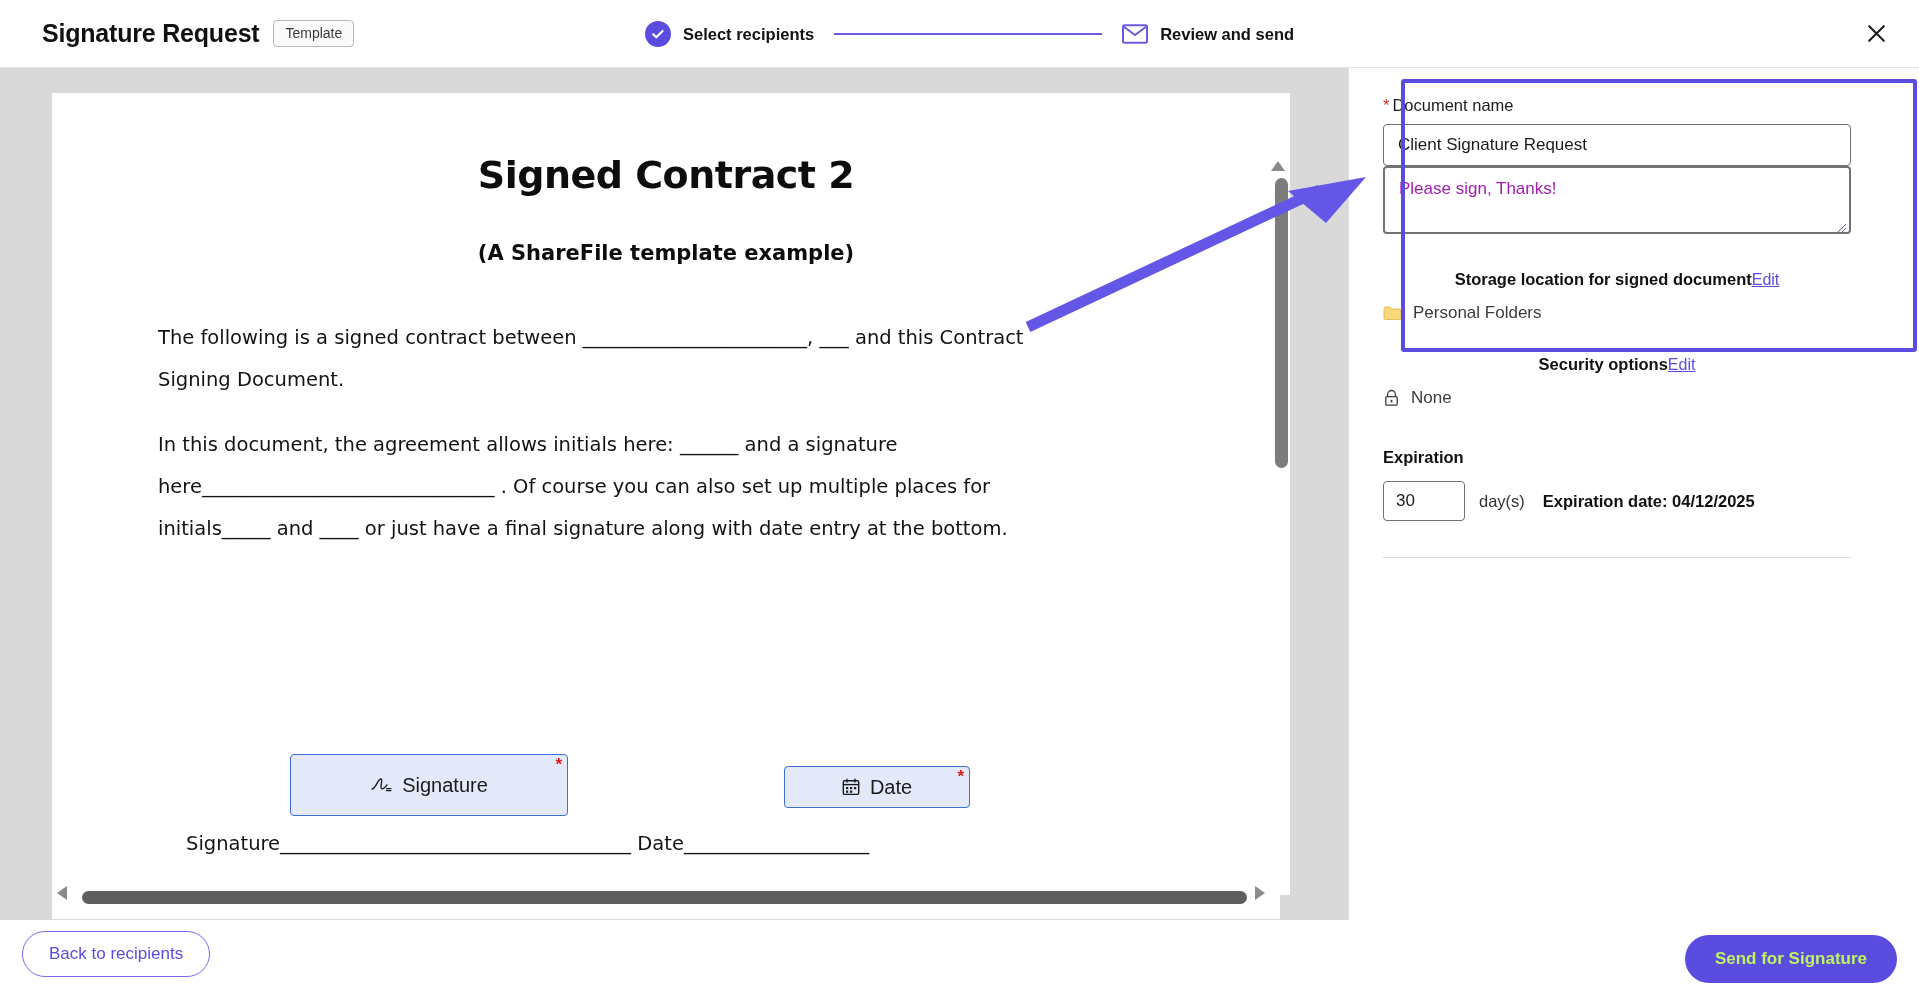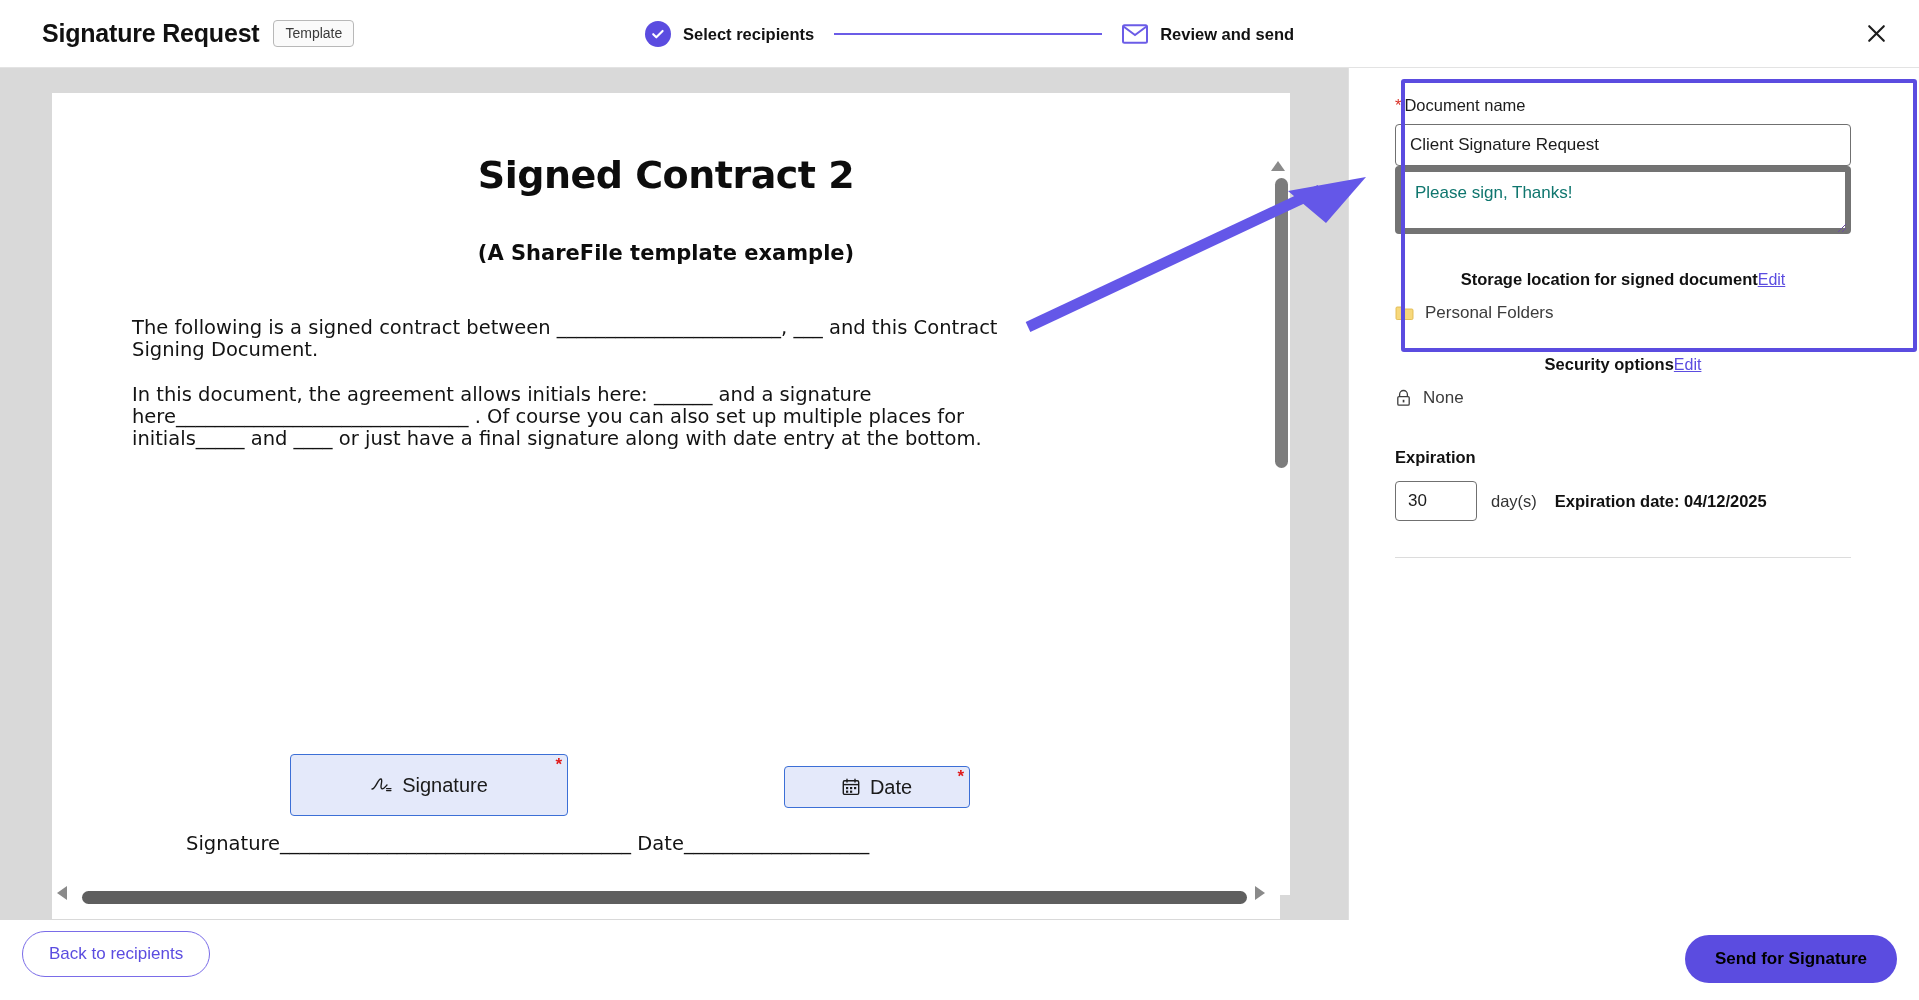--- a/index.html
+++ b/index.html
@@ -79,22 +79,22 @@
   #doc-body { padding: 60px 0 0 0; }
   #doc-h1 {
     text-align: center; font-size: 38px; font-weight: bold; color: #0d0d0d;
     font-family: "DejaVu Sans", sans-serif; letter-spacing: -0.5px;
   }
   #doc-h2 {
     text-align: center; font-size: 21px; font-weight: bold; color: #0d0d0d;
     margin-top: 44px; font-family: "DejaVu Sans", sans-serif;
   }
   .doc-para {
-    margin: 0 0 0 80px; width: 940px;
-    font-size: 19.5px; line-height: 22px; color: #131313;
+    margin: 0 0 0 106px; width: 940px;
+    font-size: 19.5px; line-height: 42px; color: #131313;
     font-family: "DejaVu Sans", sans-serif;
   }
   #doc-para-1 { margin-top: 52px; }
   #doc-para-2 { margin-top: 23px; }
 
   
   #sig-row {
     position: absolute; left: 134px; top: 715px; width: 1000px;
   }
   .field-widget {
@@ -144,40 +144,40 @@
   #h-arrow-right { position: absolute; left: 1254px; bottom: 27px; cursor: pointer; }
 
   
   #side-panel {
     flex: 1;
     background: #ffffff;
     border-left: 1px solid #e0e0e0;
     padding: 0;
     position: relative;
   }
-  #panel-inner { padding: 28px 68px 0 34px; margin-left: 12px; }
+  #panel-inner { padding: 28px 68px 0 34px; }
 
   .field-label {
     font-size: 16.5px; color: #1c1c1c; margin-bottom: 9px;
   }
   .req-asterisk { color: #d93025; margin-right: 3px; }
 
   #document-name-input {
     width: 100%; height: 42px;
     border: 1px solid #707070; border-radius: 4px;
     padding: 0 14px; font-size: 17px; color: #1b1b1b;
     font-family: "Liberation Sans", sans-serif;
     background: #ffffff; outline: none;
   }
   #note-label { margin-top: 24px; }
   #note-textarea-wrap { position: relative; }
   #note-textarea {
     width: 100%; height: 68px;
-    border: 6px solid #737373; border-radius: 4px;
-    padding: 10px 14px; font-size: 17px; color: #0f766e;
+    border: 2px solid #737373; border-radius: 4px;
+    padding: 10px 14px; font-size: 17px; color: #a21caf;
     font-family: "Liberation Sans", sans-serif;
     resize: none; outline: none; background: #ffffff;
     line-height: 22px;
   }
   #resize-grip {
     position: absolute; right: 4px; bottom: 5px; width: 11px; height: 11px;
     pointer-events: none;
   }
 
   
@@ -230,21 +230,21 @@
     justify-content: space-between; padding: 0 22px;
   }
   #back-button {
     border: 1.5px solid #7a6ce8; border-radius: 28px;
     background: #ffffff; color: #5b4ce0;
     font-size: 17px; padding: 12px 26px; cursor: pointer;
     font-family: "Liberation Sans", sans-serif;
   }
   #send-button {
     border: none; border-radius: 28px;
-    background: #5b4ce0; color: #000000;
+    background: #5b4ce0; color: #bef264;
     font-size: 17px; font-weight: bold; padding: 14px 30px; cursor: pointer;
     font-family: "Liberation Sans", sans-serif;
     margin-top: 9px;
   }
 </style>
 </head>
 <body>
 
 <div id="header">
   <div id="app-title">Signature Request</div>

